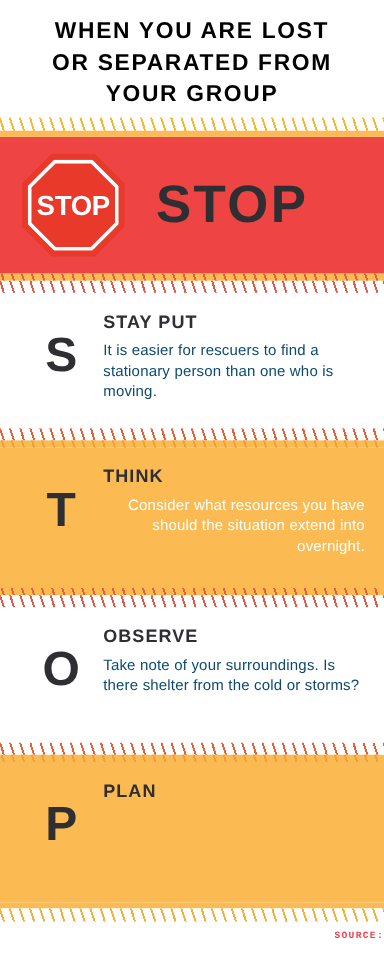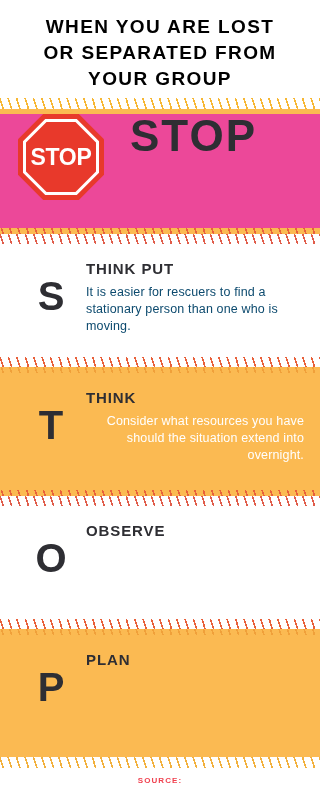--- a/index.html
+++ b/index.html
@@ -112,23 +112,24 @@
     position: absolute; left: 0; right: 0; bottom: 0; height: 11px;
     background: #ffffff;
     background-image: repeating-linear-gradient(
       72deg,
       #f2b03c 0px, #f2b03c 1.6px,
       rgba(255,255,255,0) 1.6px, rgba(255,255,255,0) 8px);
   }
 
   
   .stop-banner {
-    background: #ec4899;
+    background: #ef4444;
     height: 114px;
     display: flex;
+    align-items: center;
     padding: 0 18px;
     box-sizing: border-box;
     flex: 0 0 auto;
   }
   .stop-sign {
     width: 86px;
     height: 86px;
     position: relative;
     flex: 0 0 auto;
   }
@@ -213,22 +214,23 @@
     line-height: 17px;
     letter-spacing: 0.15px;
   }
   .section.light .section-text { color: #0c4a6e; }
   .section.dark  .section-text { color: #ffffff; text-align: right; }
 
   
   .footer {
     flex: 1 1 auto;
     background: #ffffff;
-    text-align: center;
+    text-align: right;
     padding-top: 8px;
+    font-family: Liberation Mono, monospace;
   }
   .source-label {
     color: #f0414f;
     font-size: 8px;
     font-weight: bold;
     letter-spacing: 1.1px;
     margin-bottom: 4px;
   }
   .source-url {
     color: #3a3a3a;
@@ -267,21 +269,21 @@
   <div class="divider div-red-down">
     <div class="stripes">
       <div class="top-half"></div>
       <div class="bot-half"></div>
     </div>
   </div>
 
   <div class="section light">
     <div class="big-letter">S</div>
     <div class="section-body">
-      <div class="section-heading">THINK PUT</div>
+      <div class="section-heading">STAY PUT</div>
       <div class="section-text">It is easier for rescuers to find a stationary person than one who is moving.</div>
     </div>
   </div>
 
   <div class="divider div-red-up">
     <div class="stripes">
       <div class="top-half"></div>
       <div class="bot-half"></div>
     </div>
   </div>
@@ -298,20 +300,21 @@
     <div class="stripes">
       <div class="top-half"></div>
       <div class="bot-half"></div>
     </div>
   </div>
 
   <div class="section light">
     <div class="big-letter">O</div>
     <div class="section-body">
       <div class="section-heading">OBSERVE</div>
+      <div class="section-text">Take note of your surroundings. Is there shelter from the cold or storms?</div>
     </div>
   </div>
 
   <div class="divider div-red-up">
     <div class="stripes">
       <div class="top-half"></div>
       <div class="bot-half"></div>
     </div>
   </div>
 

